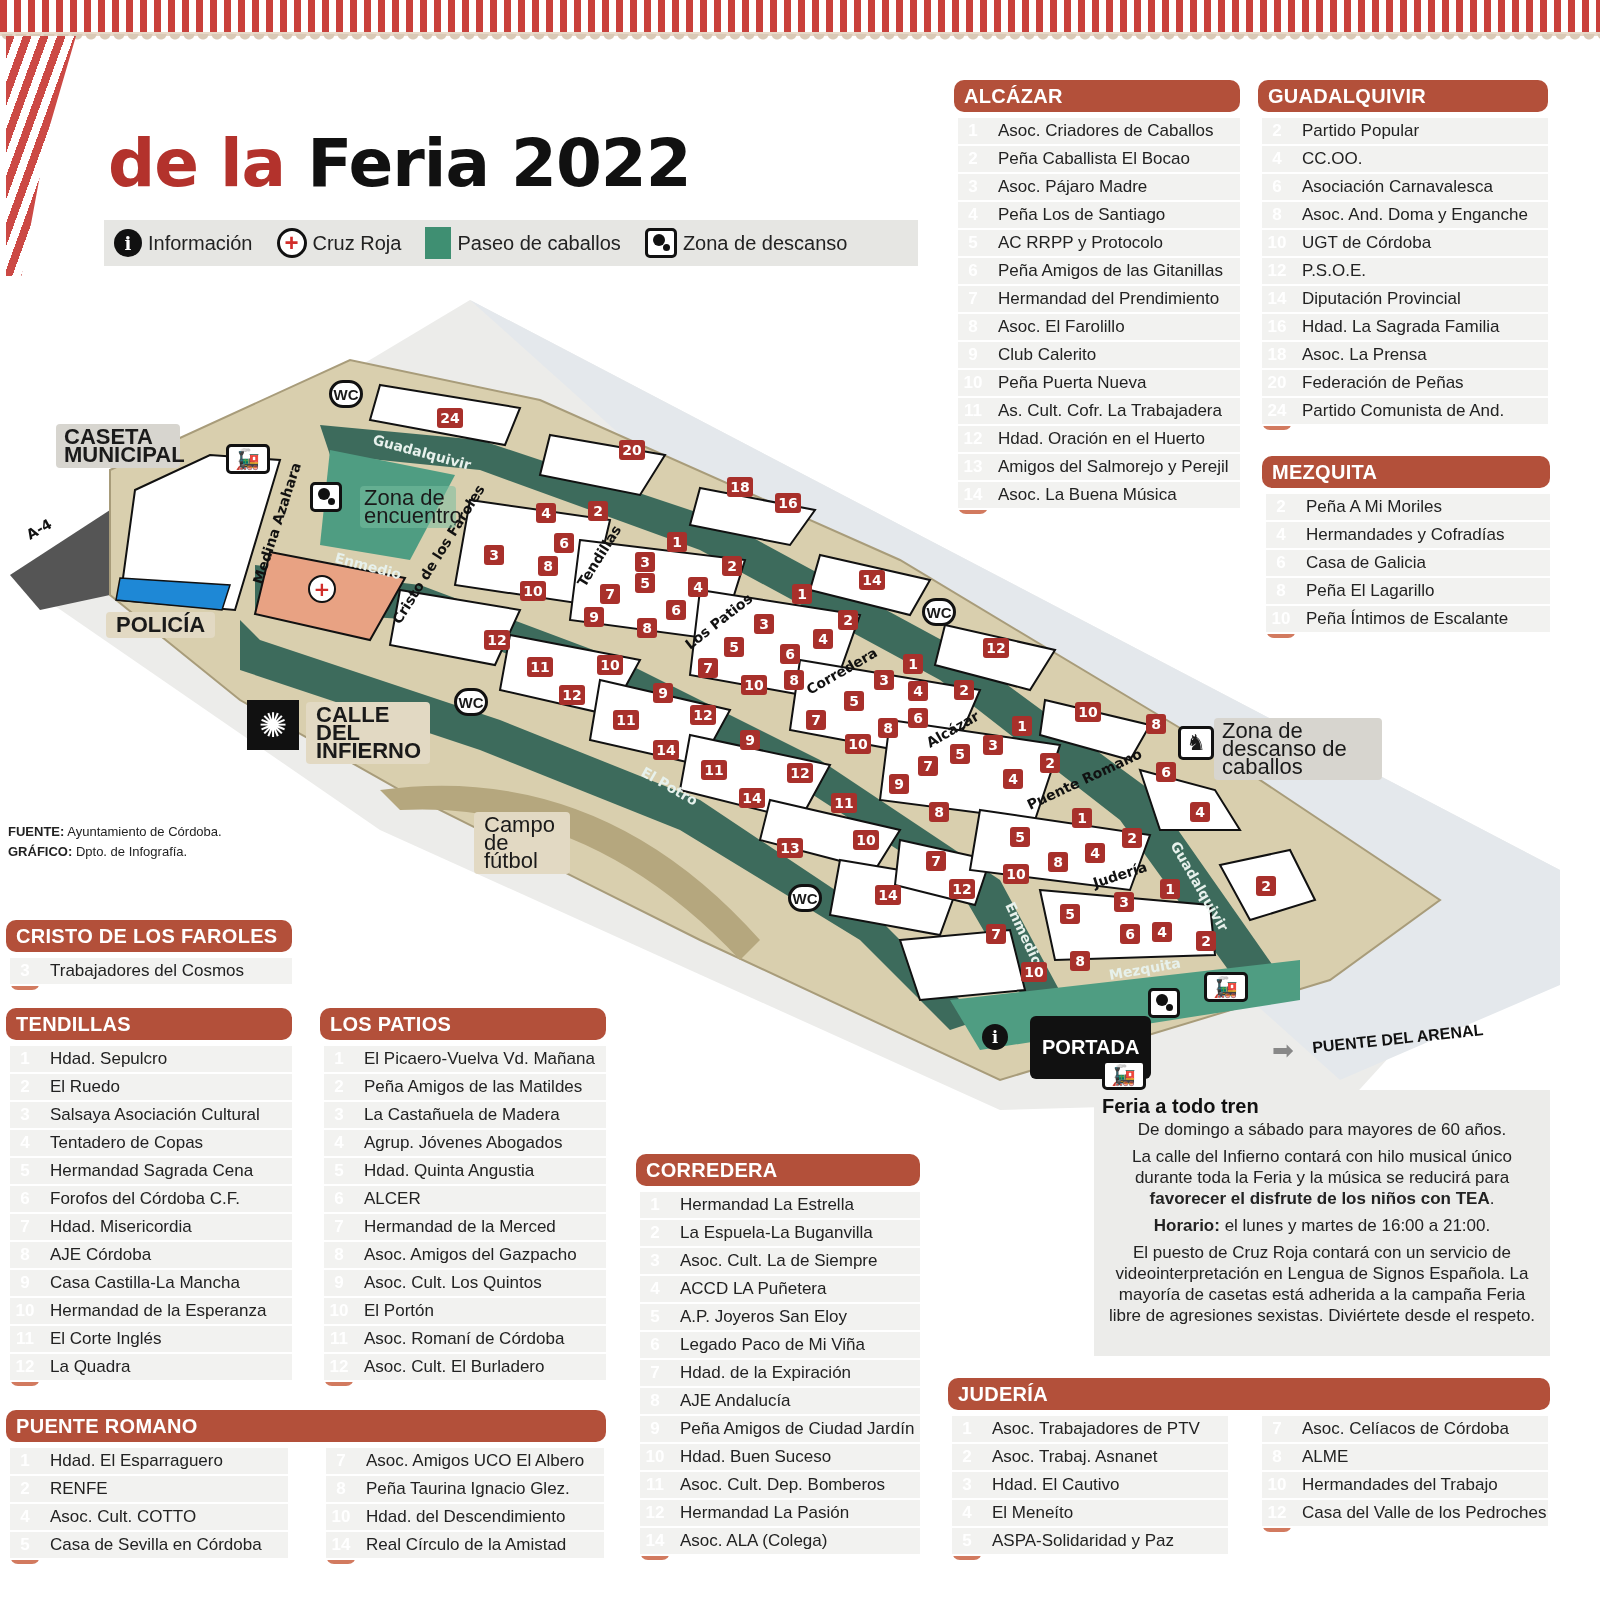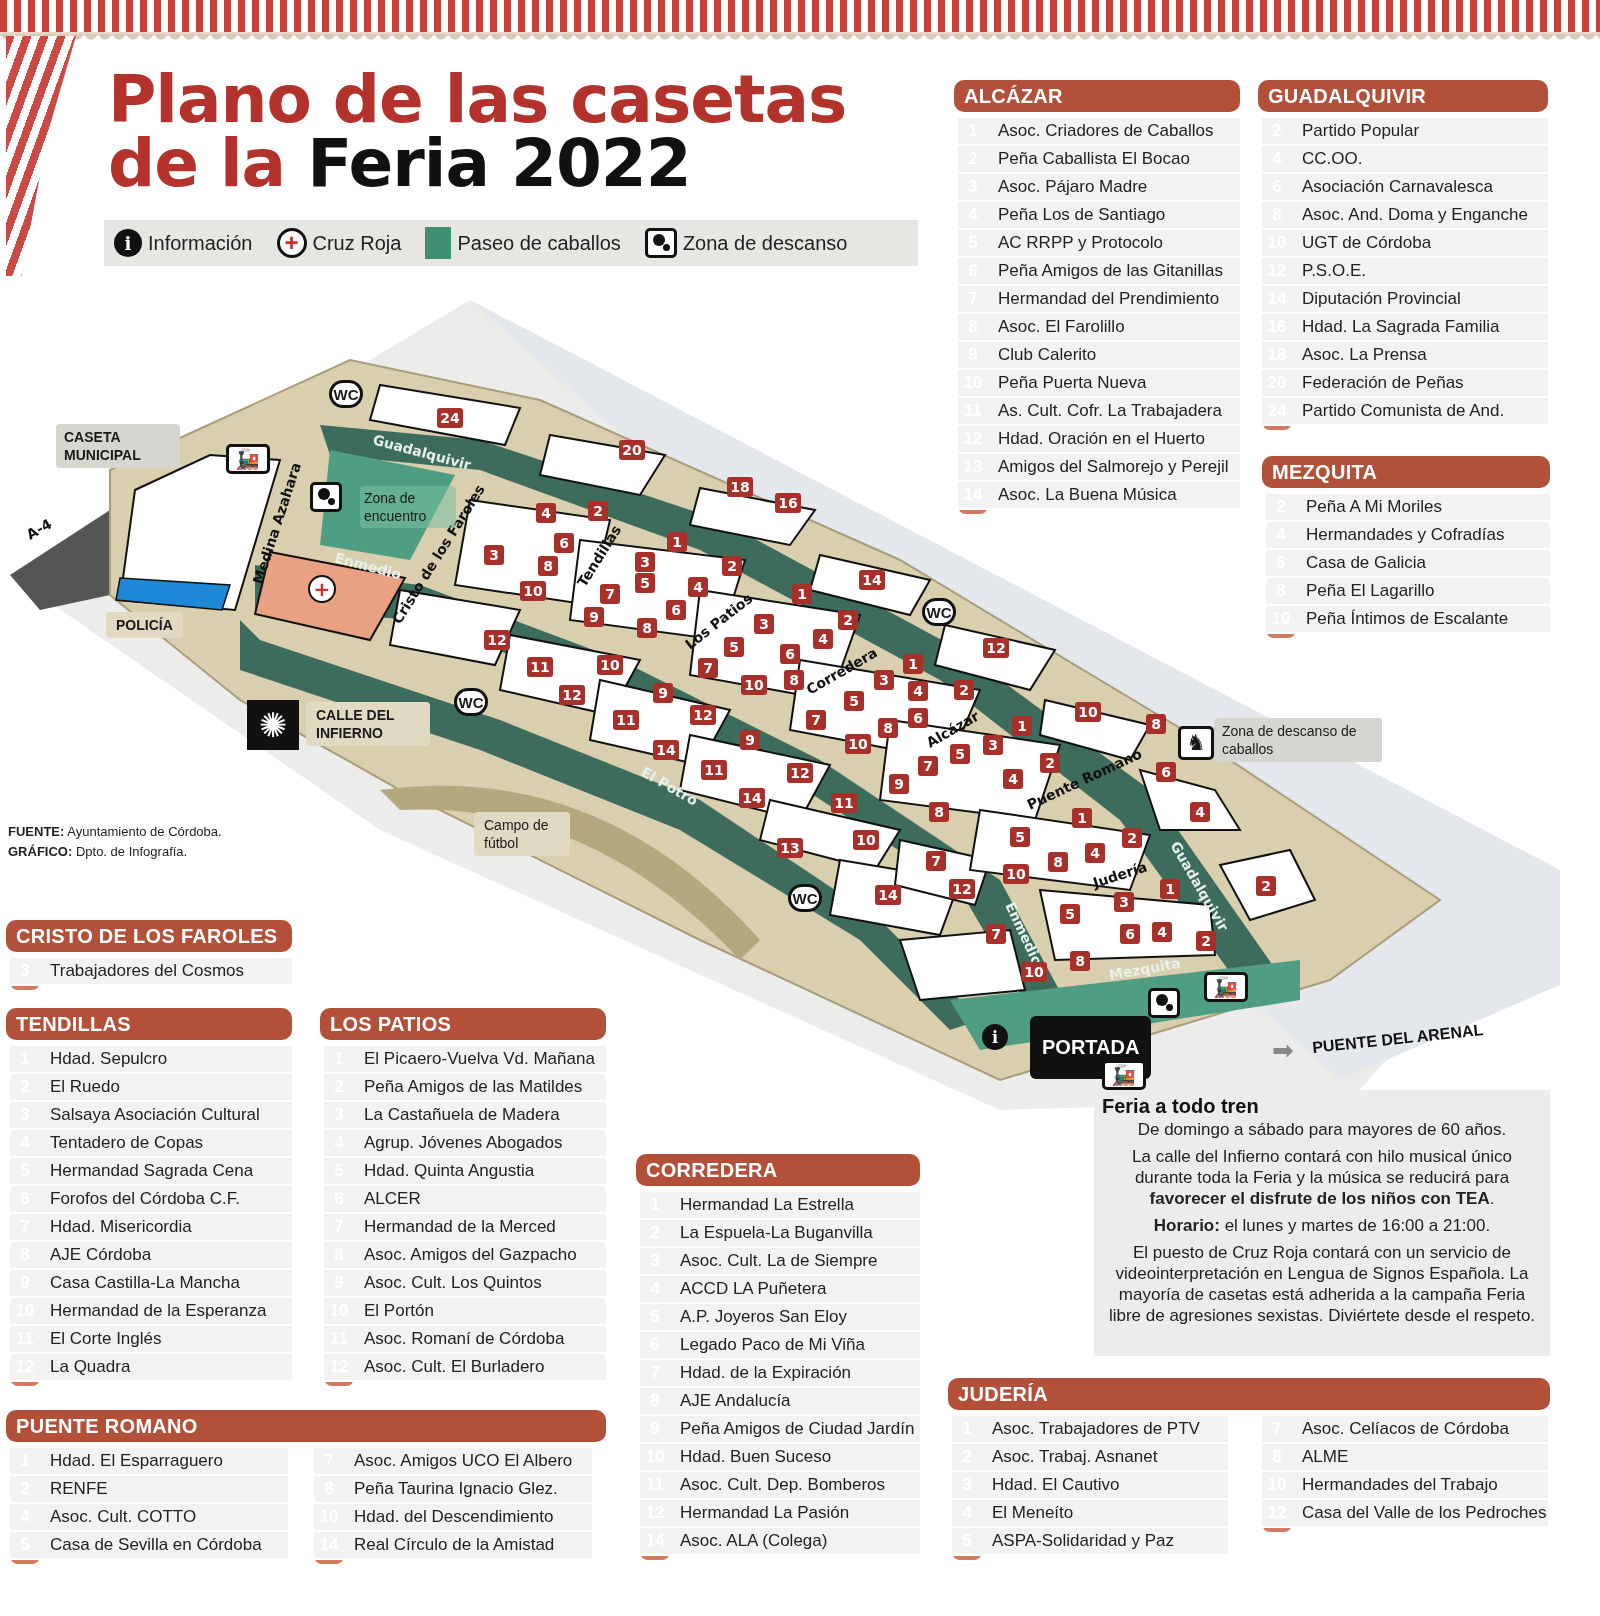--- a/index.html
+++ b/index.html
@@ -17,21 +17,21 @@
   .legend .item { display: flex; align-items: center; gap: 6px; margin-right: 14px; }
   .ic-info { width: 28px; height: 28px; border-radius: 50%; background: #111; color: #fff; font-weight: 900; font-family: "DejaVu Serif", serif; font-size: 18px; display: flex; align-items: center; justify-content: center; }
   .ic-cross { width: 30px; height: 30px; border-radius: 50%; border: 3px solid #111; background: #fff; color: #d12d2a; font-weight: 900; font-size: 24px; line-height: 22px; display:flex; align-items:center; justify-content:center; }
   .ic-green { width: 26px; height: 32px; background: #3f8f72; }
   .ic-rest { width: 32px; height: 30px; border: 3px solid #111; border-radius: 5px; background: #fff; position: relative; }
   .ic-rest::before { content: ""; position: absolute; left: 5px; top: 3px; width: 12px; height: 12px; background: #111; border-radius: 50%; }
   .ic-rest::after { content: ""; position: absolute; left: 15px; top: 13px; width: 7px; height: 7px; background: #111; border-radius: 50%; }
 
   .map { position: absolute; left: 0; top: 290px; width: 1600px; height: 830px; }
 
-  .maplabel { position: absolute; font-weight: 700; font-size: 14px; line-height: 18px; color: #1a1a1a; }
+  .maplabel { position: absolute; font-weight: 700; font-size: 22px; line-height: 18px; color: #1a1a1a; }
   .graybox { background: #d7d5cf; padding: 4px 8px; border-radius: 4px; }
   .tanbox { background: #e2d9c3; padding: 4px 10px; border-radius: 4px; }
   .wc { position: absolute; width: 34px; height: 28px; border: 3px solid #111; border-radius: 14px; background: #fff; font-weight: 900; font-size: 15px; display: flex; align-items: center; justify-content: center; }
   .train { position: absolute; width: 44px; height: 30px; border: 3px solid #111; border-radius: 5px; background: #fff; color: #111; font-size: 20px; display:flex; align-items:center; justify-content:center; }
   .portada { position: absolute; left: 1030px; top: 1016px; background: #111; color: #fff; font-weight: 900; font-size: 20px; padding: 20px 12px; border-radius: 6px; }
   .info-dot { position: absolute; left: 982px; top: 1024px; width: 26px; height: 26px; border-radius: 50%; background: #111; color: #fff; font-weight: 900; font-family: "DejaVu Serif", serif; display:flex; align-items:center; justify-content:center; font-size: 16px; }
   .arenal { position: absolute; left: 1312px; top: 1030px; font-weight: 900; font-size: 16px; transform: rotate(-6deg); color: #111; }
   .arenal-arrow { position: absolute; left: 1272px; top: 1040px; color: #888; font-size: 26px; line-height: 20px; }
   .fuente { position: absolute; left: 8px; top: 822px; font-size: 13px; line-height: 20px; color: #222; }
   .fuente b { font-weight: 900; text-align: center; }
@@ -50,21 +50,21 @@
   .note .train-note { position: absolute; left: 8px; top: -28px; }
 </style>
 </head>
 <body>
 
 <div class="awning"></div>
 <div class="awning-fringe"></div>
 <div class="curtain"></div>
 
 <h1 class="title">
-  <span>Plano de las casetas</span><br>
+  <br>
   <span>de la </span><span class="black">Feria 2022</span>
 </h1>
 
 <div class="legend">
   <div class="item">
     <span class="ic-info">i</span>
     <span>Información</span>
   </div>
   <div class="item">
     <span class="ic-cross">+</span>
@@ -775,21 +775,21 @@
       </div>
       <div class="row">
         <span class="num">12</span>
         <span class="name">Asoc. Cult. El Burladero</span>
       </div>
     </div>
 </div>
 
 <div class="sec" style="left:6px;top:1410px;width:600px;">
   <div class="sec-h">PUENTE ROMANO</div>
-  <div style="display:flex;gap:22px;">
+  <div style="display:flex;gap:34px;">
     <div style="width:282px;">
         <div class="rows">
           <div class="row">
             <span class="num">1</span>
             <span class="name">Hdad. El Esparraguero</span>
           </div>
           <div class="row">
             <span class="num">2</span>
             <span class="name">RENFE</span>
           </div>

